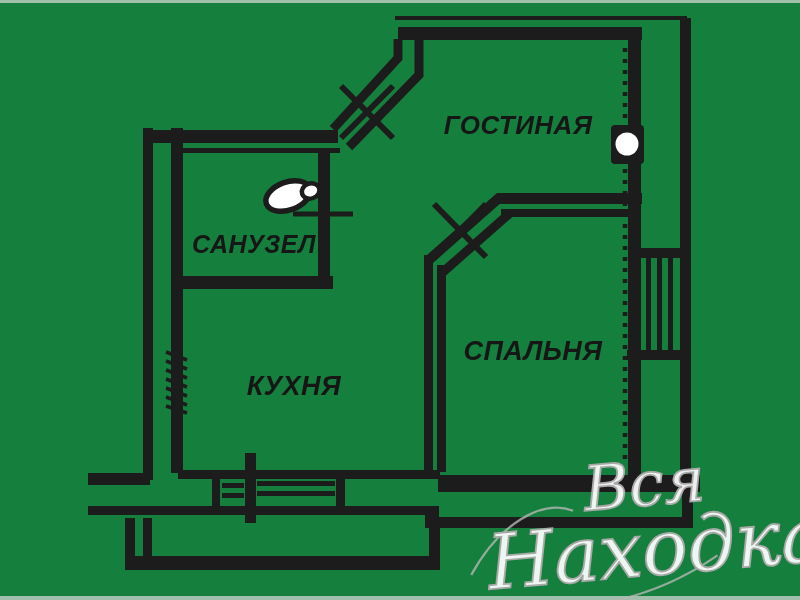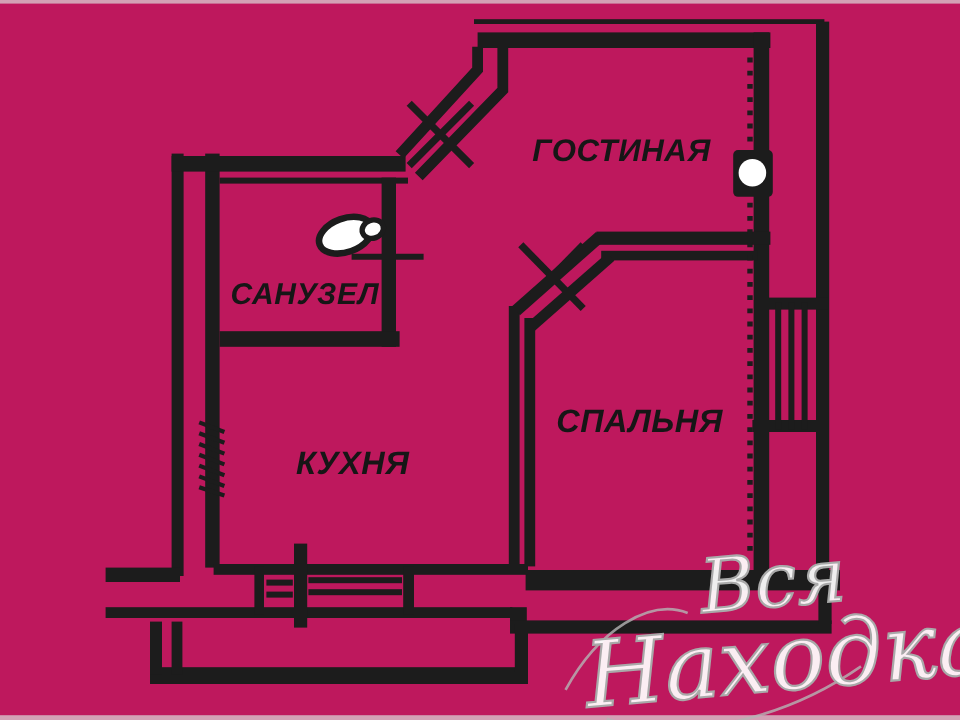--- a/index.html
+++ b/index.html
@@ -1,21 +1,21 @@
 <!DOCTYPE html>
 <html><head>
 <meta charset="utf-8">
 <style>
   html, body { margin: 0; padding: 0; }
   body {
     width: 800px; height: 600px; overflow: hidden;
     background: #ffffff;
     font-family: "Liberation Sans", sans-serif;
   }
-  .stage { position: relative; width: 800px; height: 600px; background: #be185d; }
+  .stage { position: relative; width: 800px; height: 600px; background: #15803d; }
   svg { display: block; }
   .room-label {
     font-family: "Liberation Sans", sans-serif;
     font-style: italic;
     font-weight: bold;
     fill: #161616;
     letter-spacing: 0.5px;
   }
   .watermark-text {
     font-family: "DejaVu Serif", serif;

